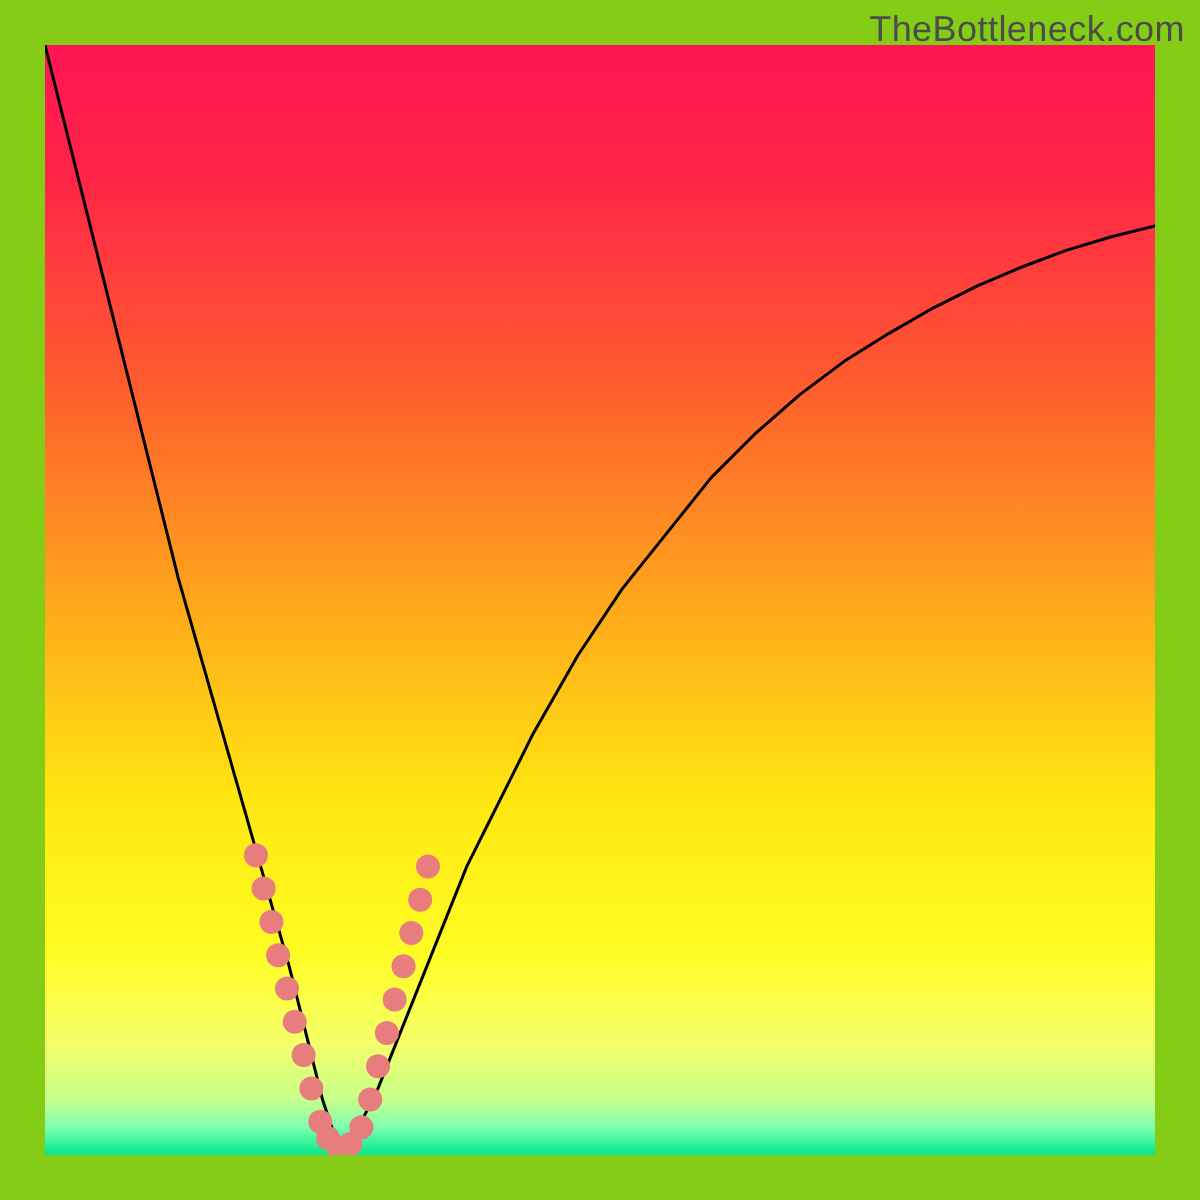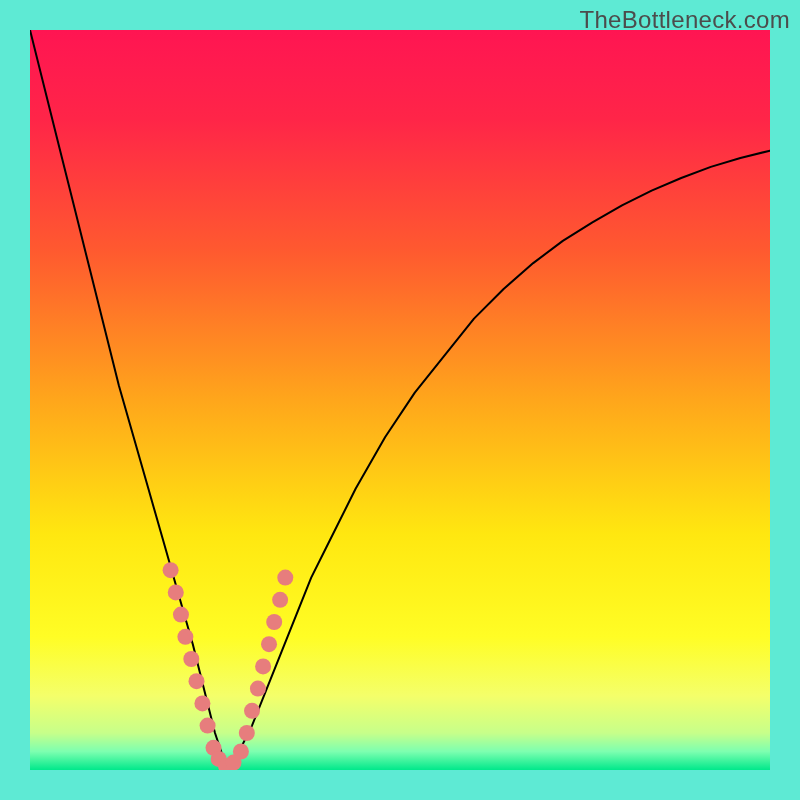--- a/index.html
+++ b/index.html
@@ -8,21 +8,21 @@
     width: 800px;
     height: 800px;
     overflow: hidden;
     background: #000;
     font-family: Arial, Helvetica, sans-serif;
   }
   .frame {
     position: relative;
     width: 800px;
     height: 800px;
-    background: #5eead4;
+    background: #84cc16;
   }
   .plot {
     position: absolute;
     left: 30px;
     top: 30px;
     width: 740px;
     height: 740px;
     overflow: hidden;
   }
   .watermark {

